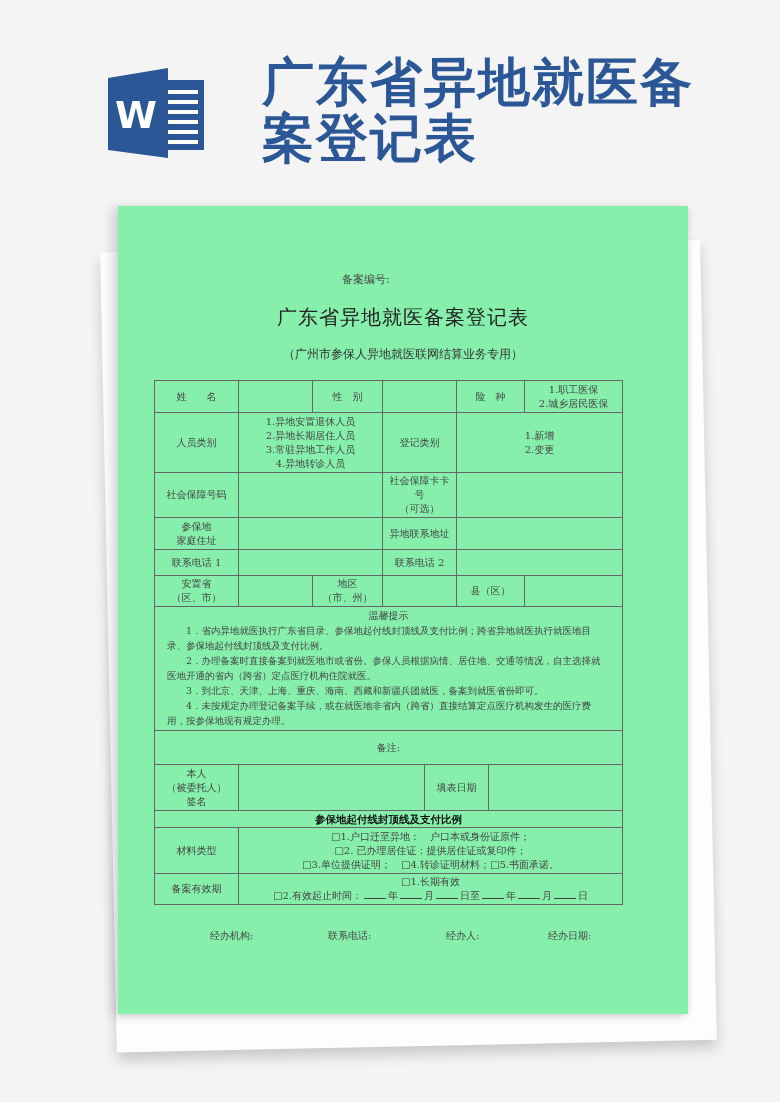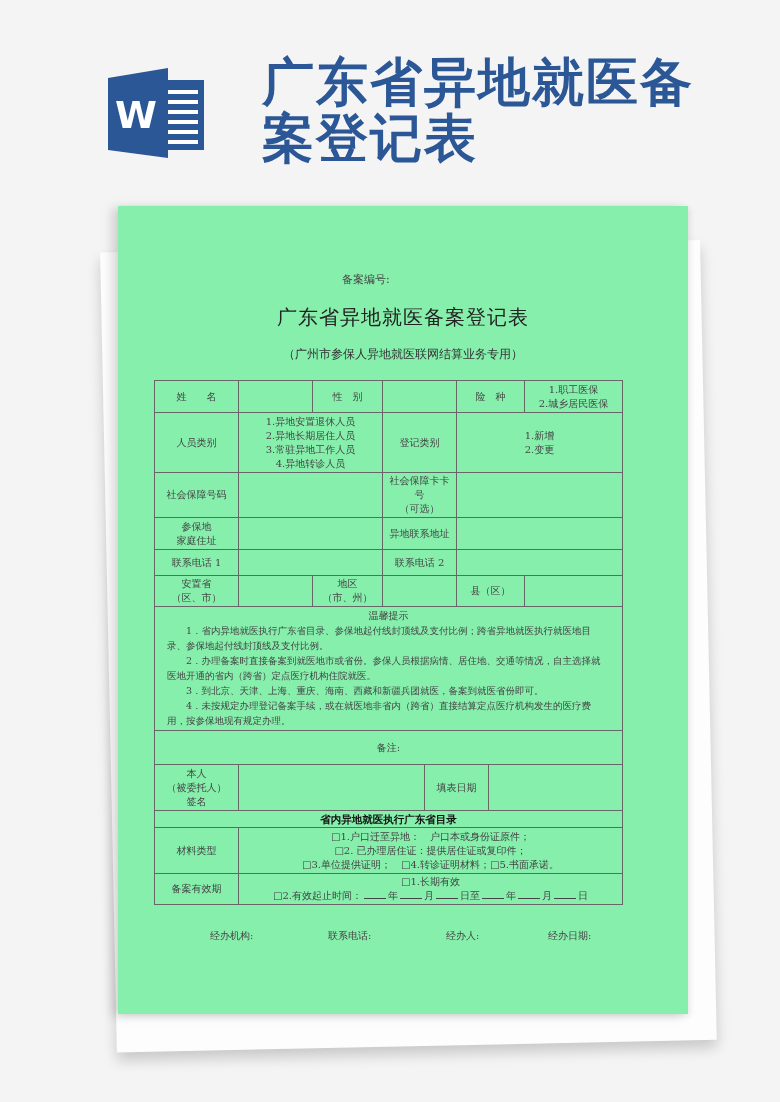--- a/index.html
+++ b/index.html
@@ -179,21 +179,21 @@
       <td colspan="2">
         <div>本人</div>
         <div>（被委托人）</div>
         <div>签名</div>
       </td>
       <td colspan="5"></td>
       <td colspan="2">填表日期</td>
       <td colspan="2"></td>
     </tr>
     <tr style="height:14px">
-      <td colspan="11" class="head-bold">省内异地就医执行广东省目录</td>
+      <td colspan="11" class="head-bold">参保地起付线封顶线及支付比例</td>
     </tr>
     <tr style="height:46px">
       <td colspan="2">材料类型</td>
       <td colspan="9" class="left multi">
         <div>□1.户口迁至异地：　户口本或身份证原件；</div>
         <div>□2. 已办理居住证：提供居住证或复印件；</div>
         <div>□3.单位提供证明；　□4.转诊证明材料；□5.书面承诺。</div>
       </td>
     </tr>
     <tr style="height:30px">

